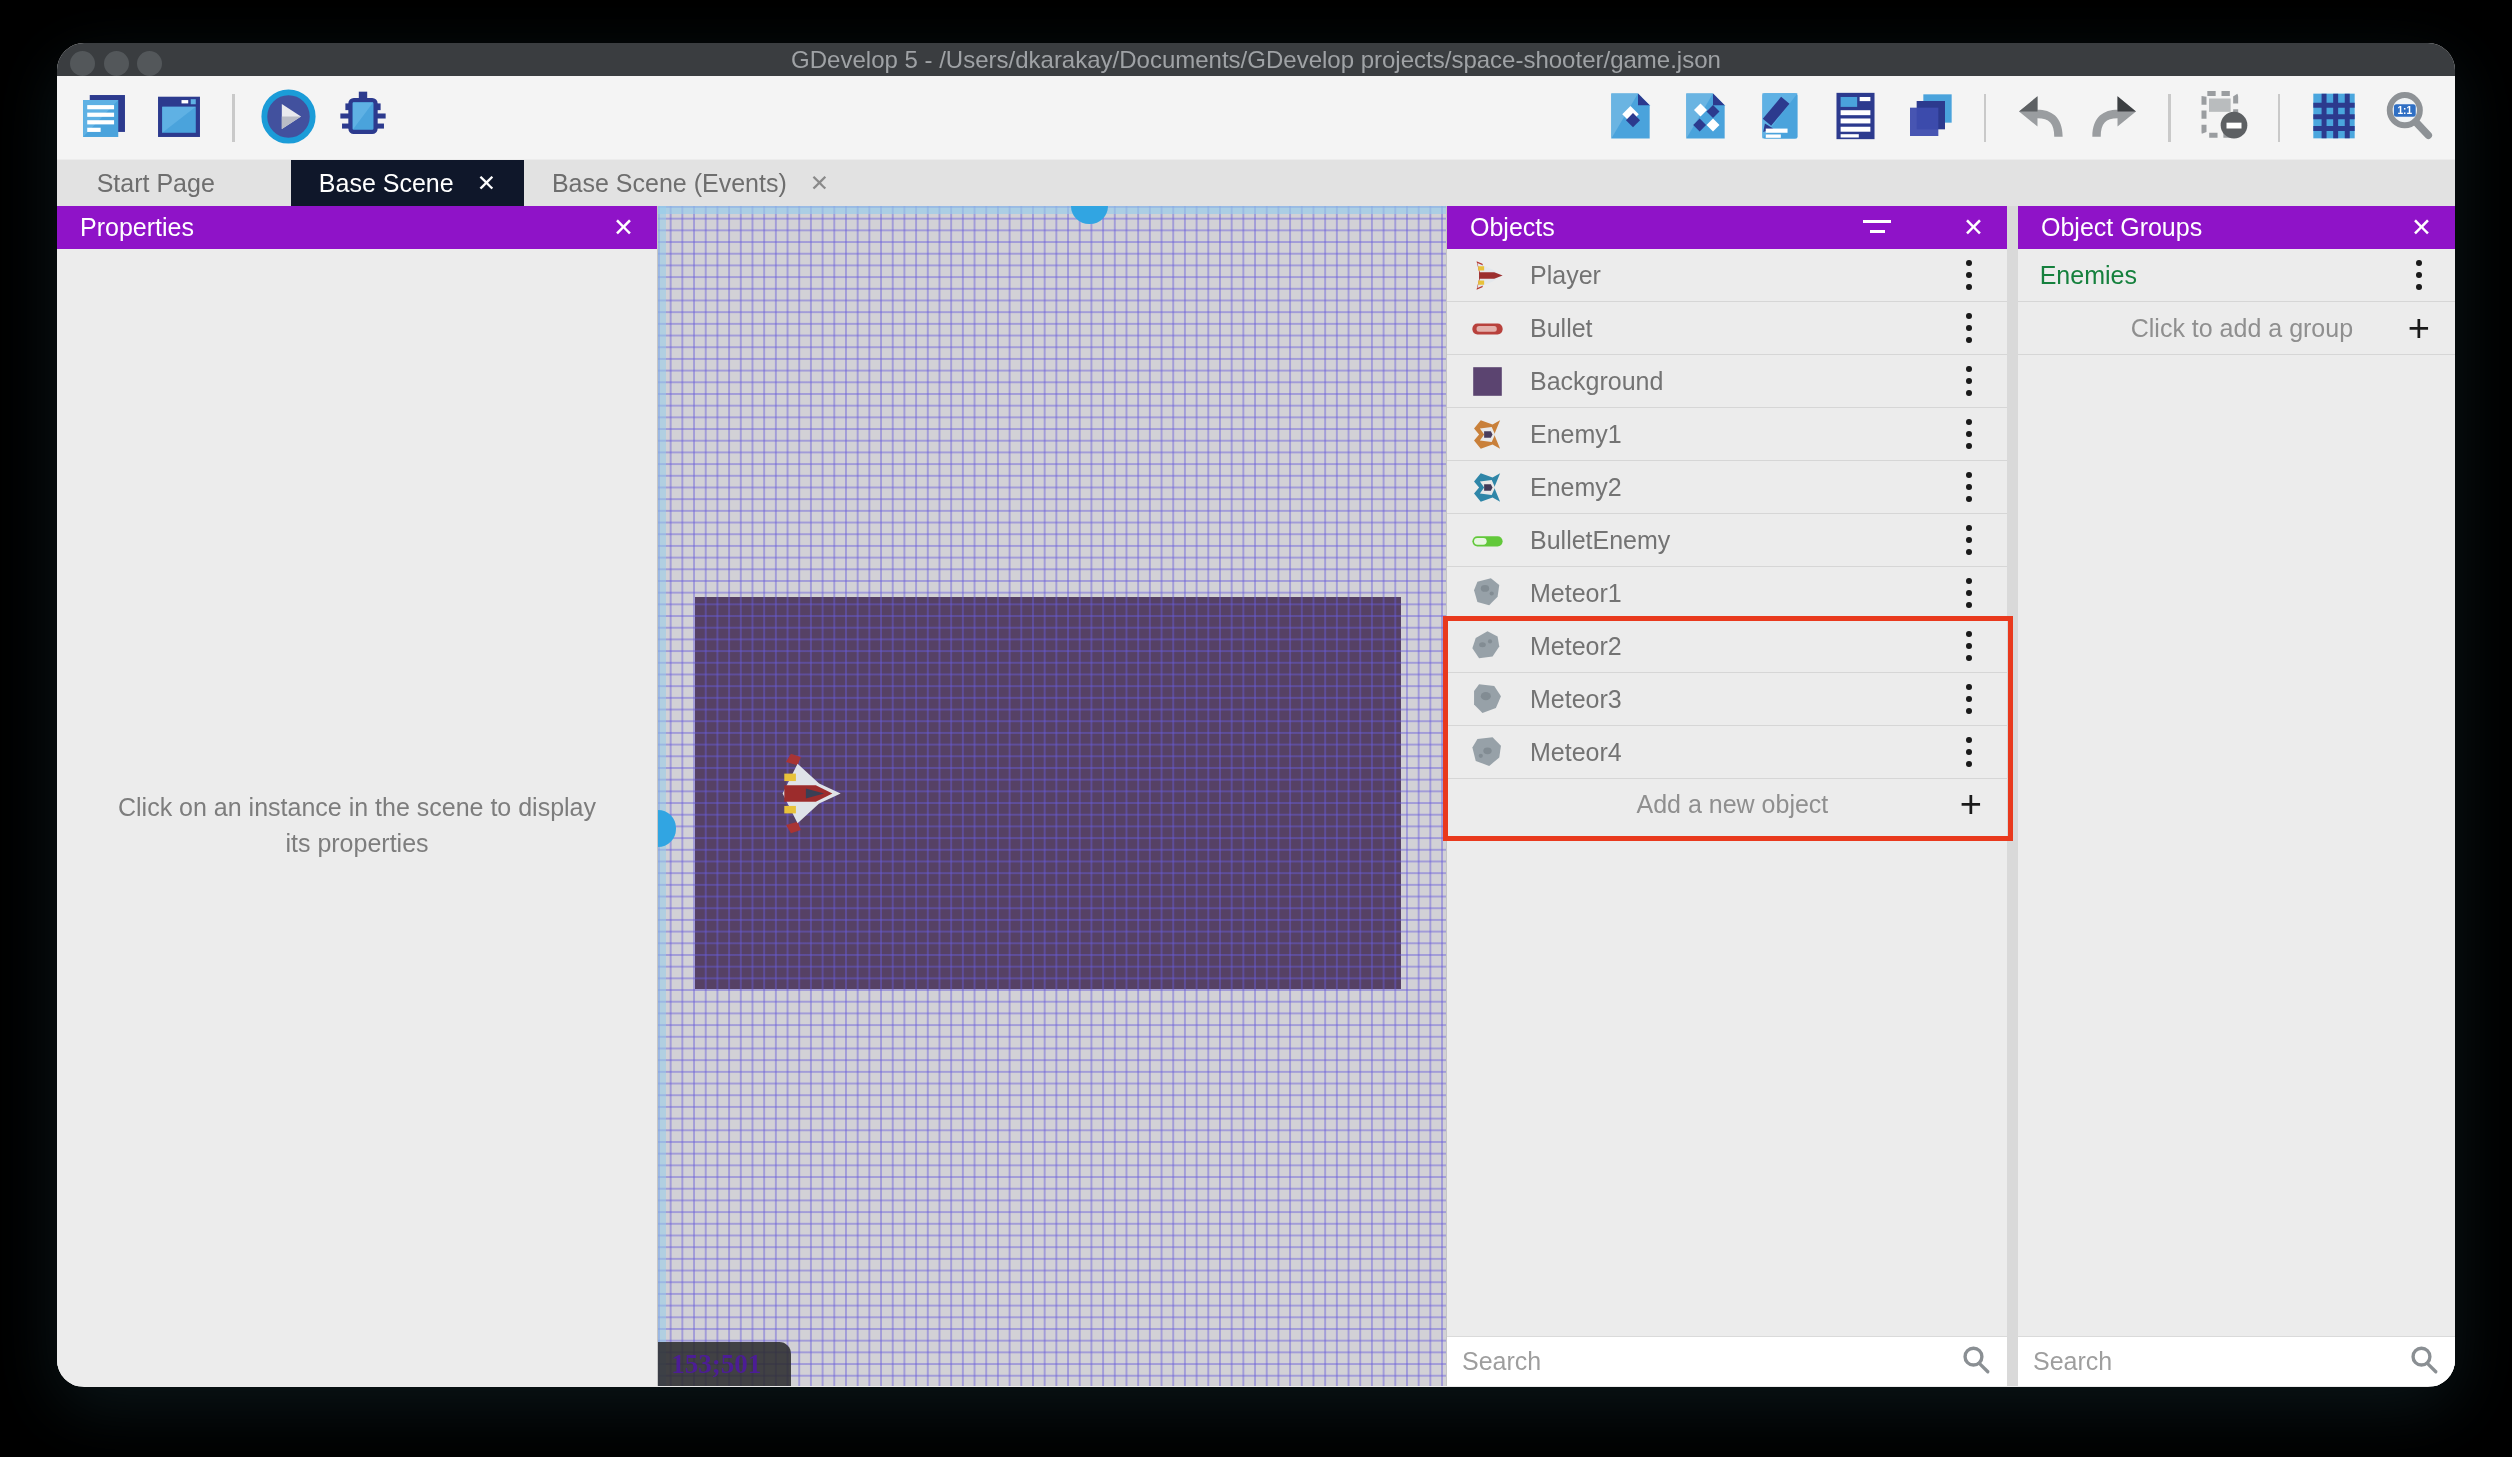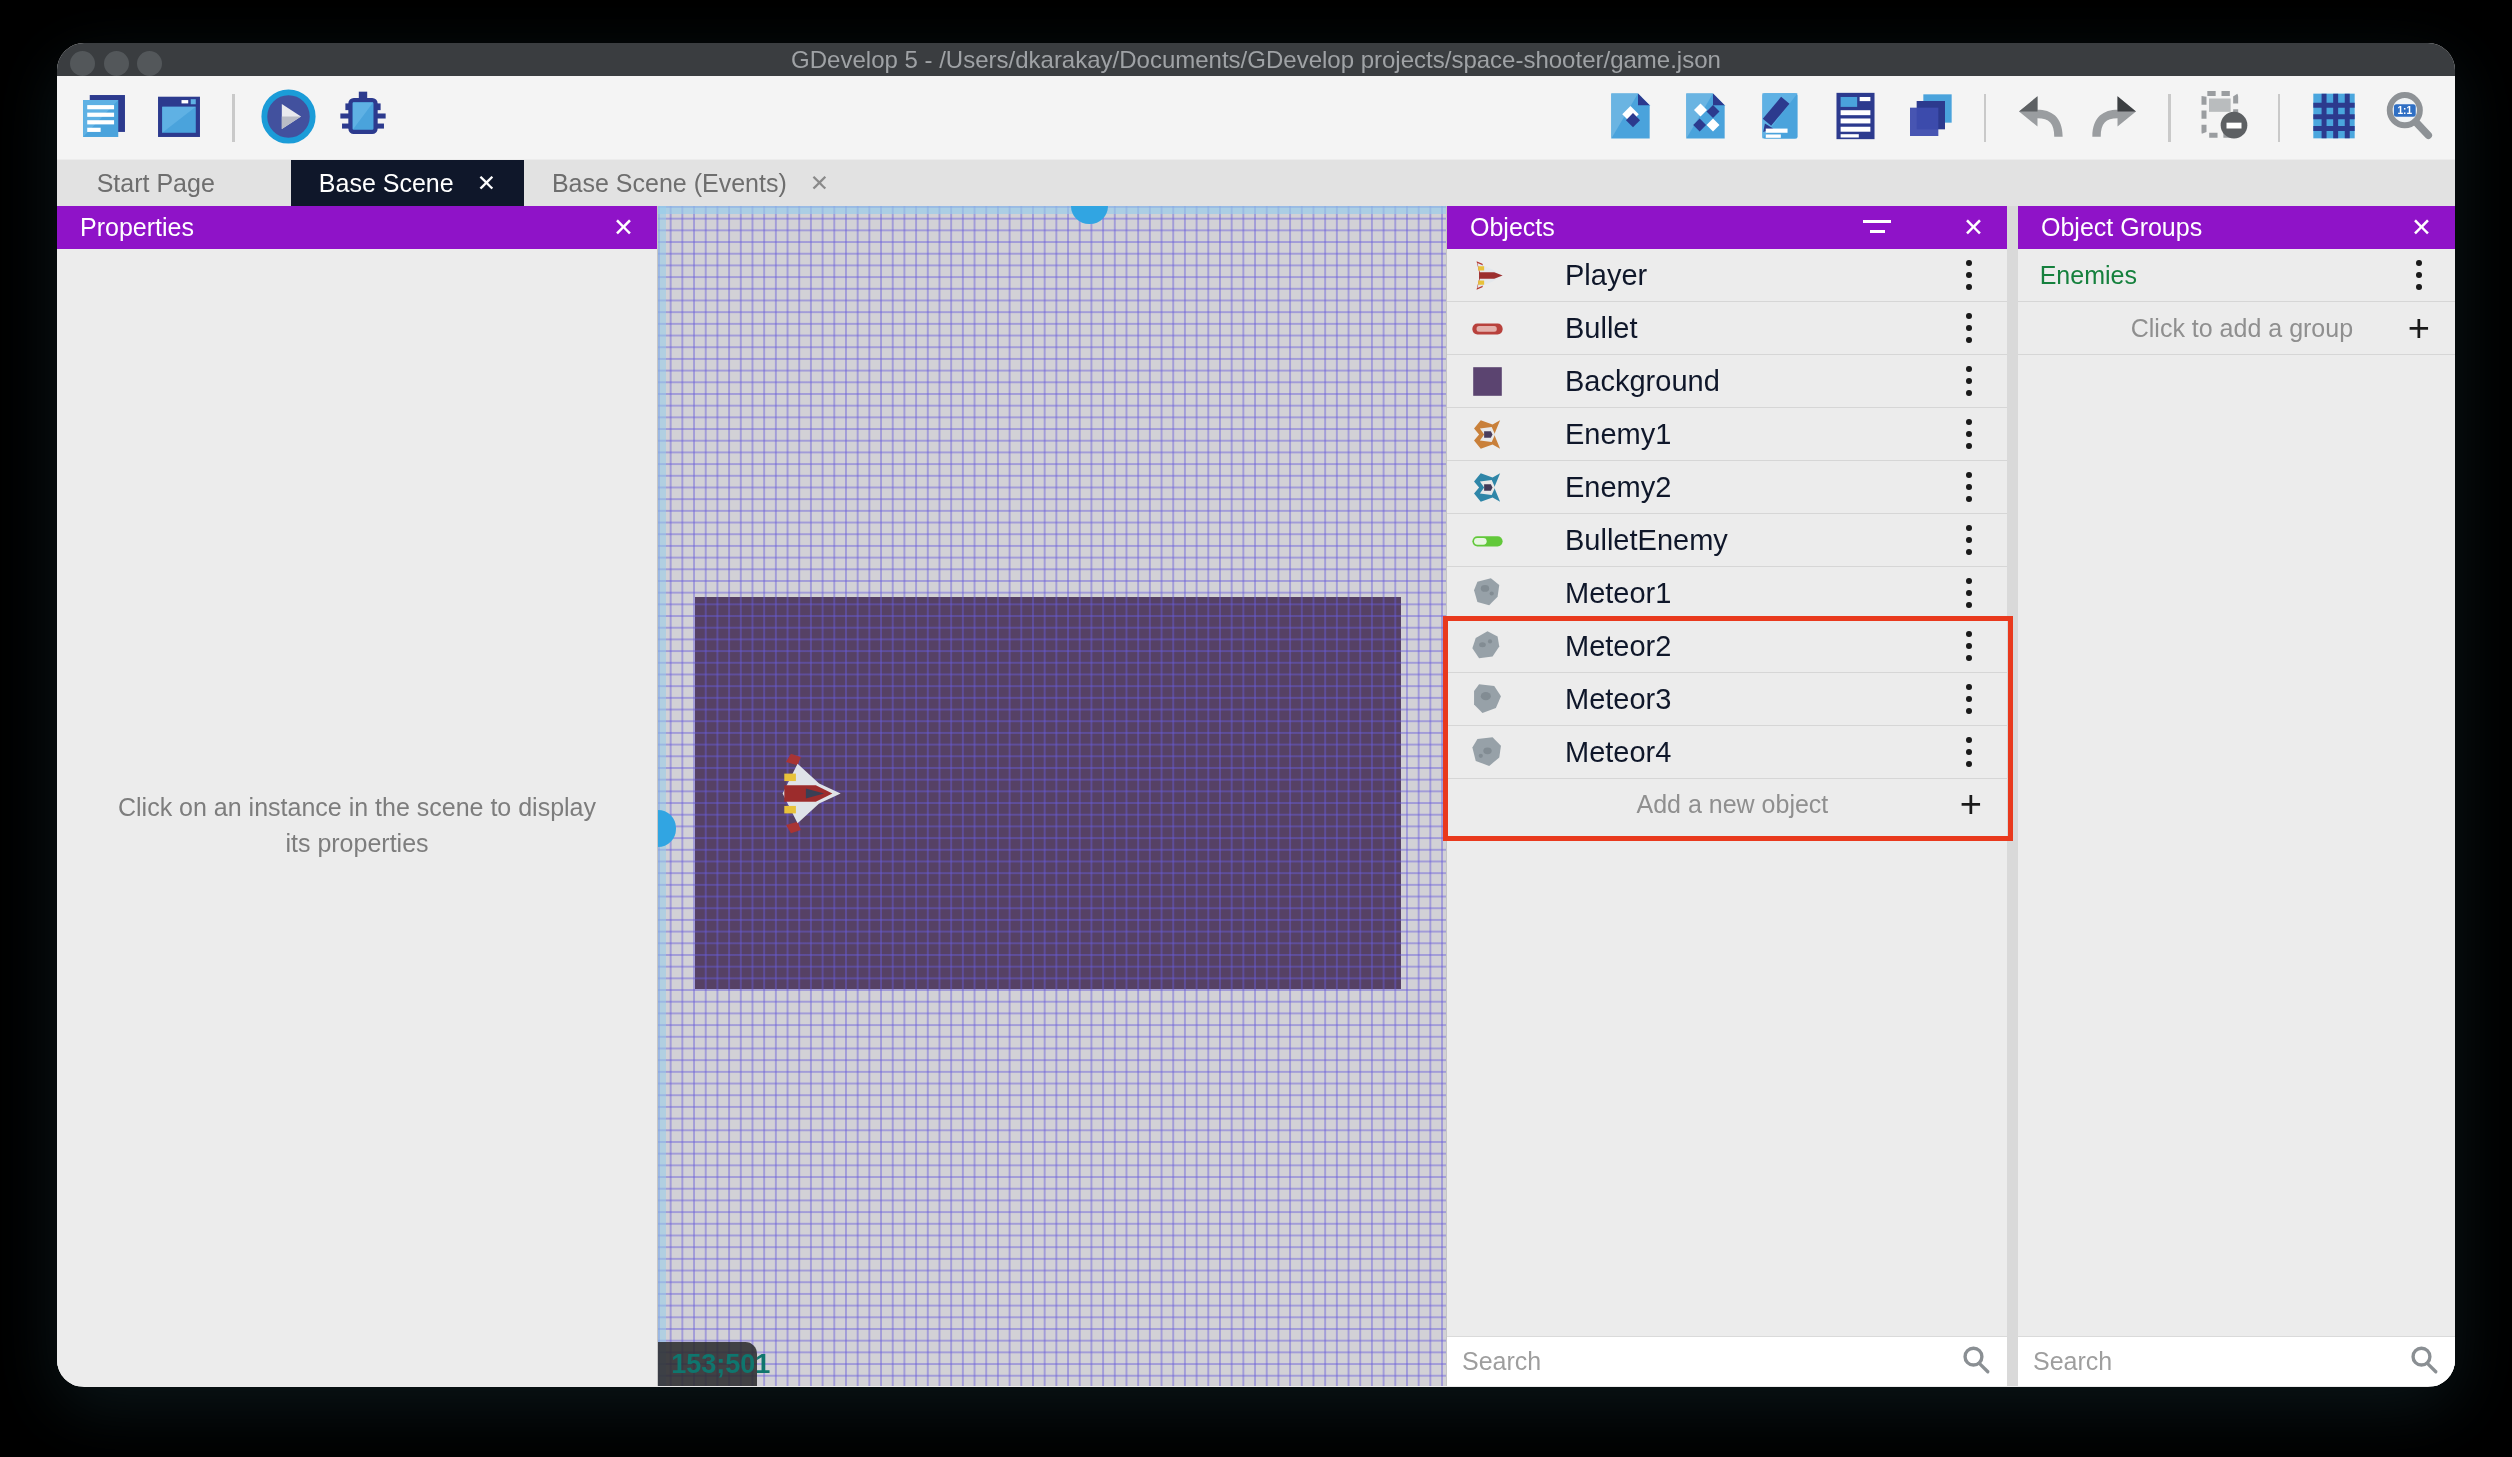--- a/index.html
+++ b/index.html
@@ -57,30 +57,30 @@
         linear-gradient(rgba(104,92,218,.45) 1.7px, transparent 1.7px),
         linear-gradient(90deg, rgba(104,92,218,.45) 1.7px, transparent 1.7px);
       background-size:11.7px 11.7px; }
   .htrack { position:absolute; left:0; top:0; width:100%; height:7.5px; background:rgba(150,205,235,.65); }
   .vtrack { position:absolute; left:0; top:0; width:7.5px; height:100%; background:rgba(150,205,235,.55); }
   .hthumb { position:absolute; left:413px; top:0; width:37px; height:18.3px; background:#31a5e2;
             border-radius:0 0 18.3px 18.3px; }
   .vthumb { position:absolute; left:0; top:604px; width:18.3px; height:37px; background:#31a5e2;
             border-radius:0 18.3px 18.3px 0; }
   .ship { position:absolute; left:118px; top:546px; width:68px; height:83px; }
-  .coord-tip { position:absolute; left:0; bottom:0; width:99px; height:44px;
+  .coord-tip { position:absolute; left:0; bottom:0; width:133px; height:44px;
                background:rgba(44,44,48,.88); border-top-right-radius:11.7px;
-               color:#0f766e; font-size:27px; font-weight:bold; display:flex; align-items:center; padding-left:13.3px; }
+               color:#4c1d95; font-size:27px; font-weight:bold; display:flex; align-items:center; padding-left:13.3px;font-family:Liberation Serif, serif; }
 
   
   .p-objects { left:1389px; width:561px; border-left:1.7px solid #c6c6c6; }
   .obj-row { position:relative; height:53px; display:flex; align-items:center; padding:0 30px 0 20px;
              border-bottom:1.7px solid #d6d6d6; cursor:pointer; background:#ececec; }
   .obj-ic { width:40px; height:40px; flex:0 0 40px; display:flex; align-items:center; justify-content:center; }
-  .obj-label { margin-left:58px; font-size:29px; color:#0f172a; flex:1; }
+  .obj-label { margin-left:23px; font-size:25px; color:#737373; flex:1; }
   .dots { position:relative; width:5.8px; height:5.8px; border-radius:50%; background:#1a1a1a; margin-right:5px;
           cursor:pointer; }
   .dots::before, .dots::after { content:""; position:absolute; left:0; width:5.8px; height:5.8px; border-radius:50%; background:#1a1a1a; }
   .dots::before { top:-11.7px; } .dots::after { top:11.7px; }
   .add-row { height:50px; display:flex; align-items:center; padding:0 25px; color:#8f8f8f; font-size:25px; cursor:pointer; }
   .add-row .lbl { flex:1; text-align:center; margin-left:33px; }
   .plus { font-size:38px; font-weight:300; color:#1a1a1a; line-height:1; }
   .hl-red { position:absolute; left:1386px; top:410px; width:570px; height:225px;
             border:5.8px solid #E9391D; pointer-events:none; z-index:5; }
 

